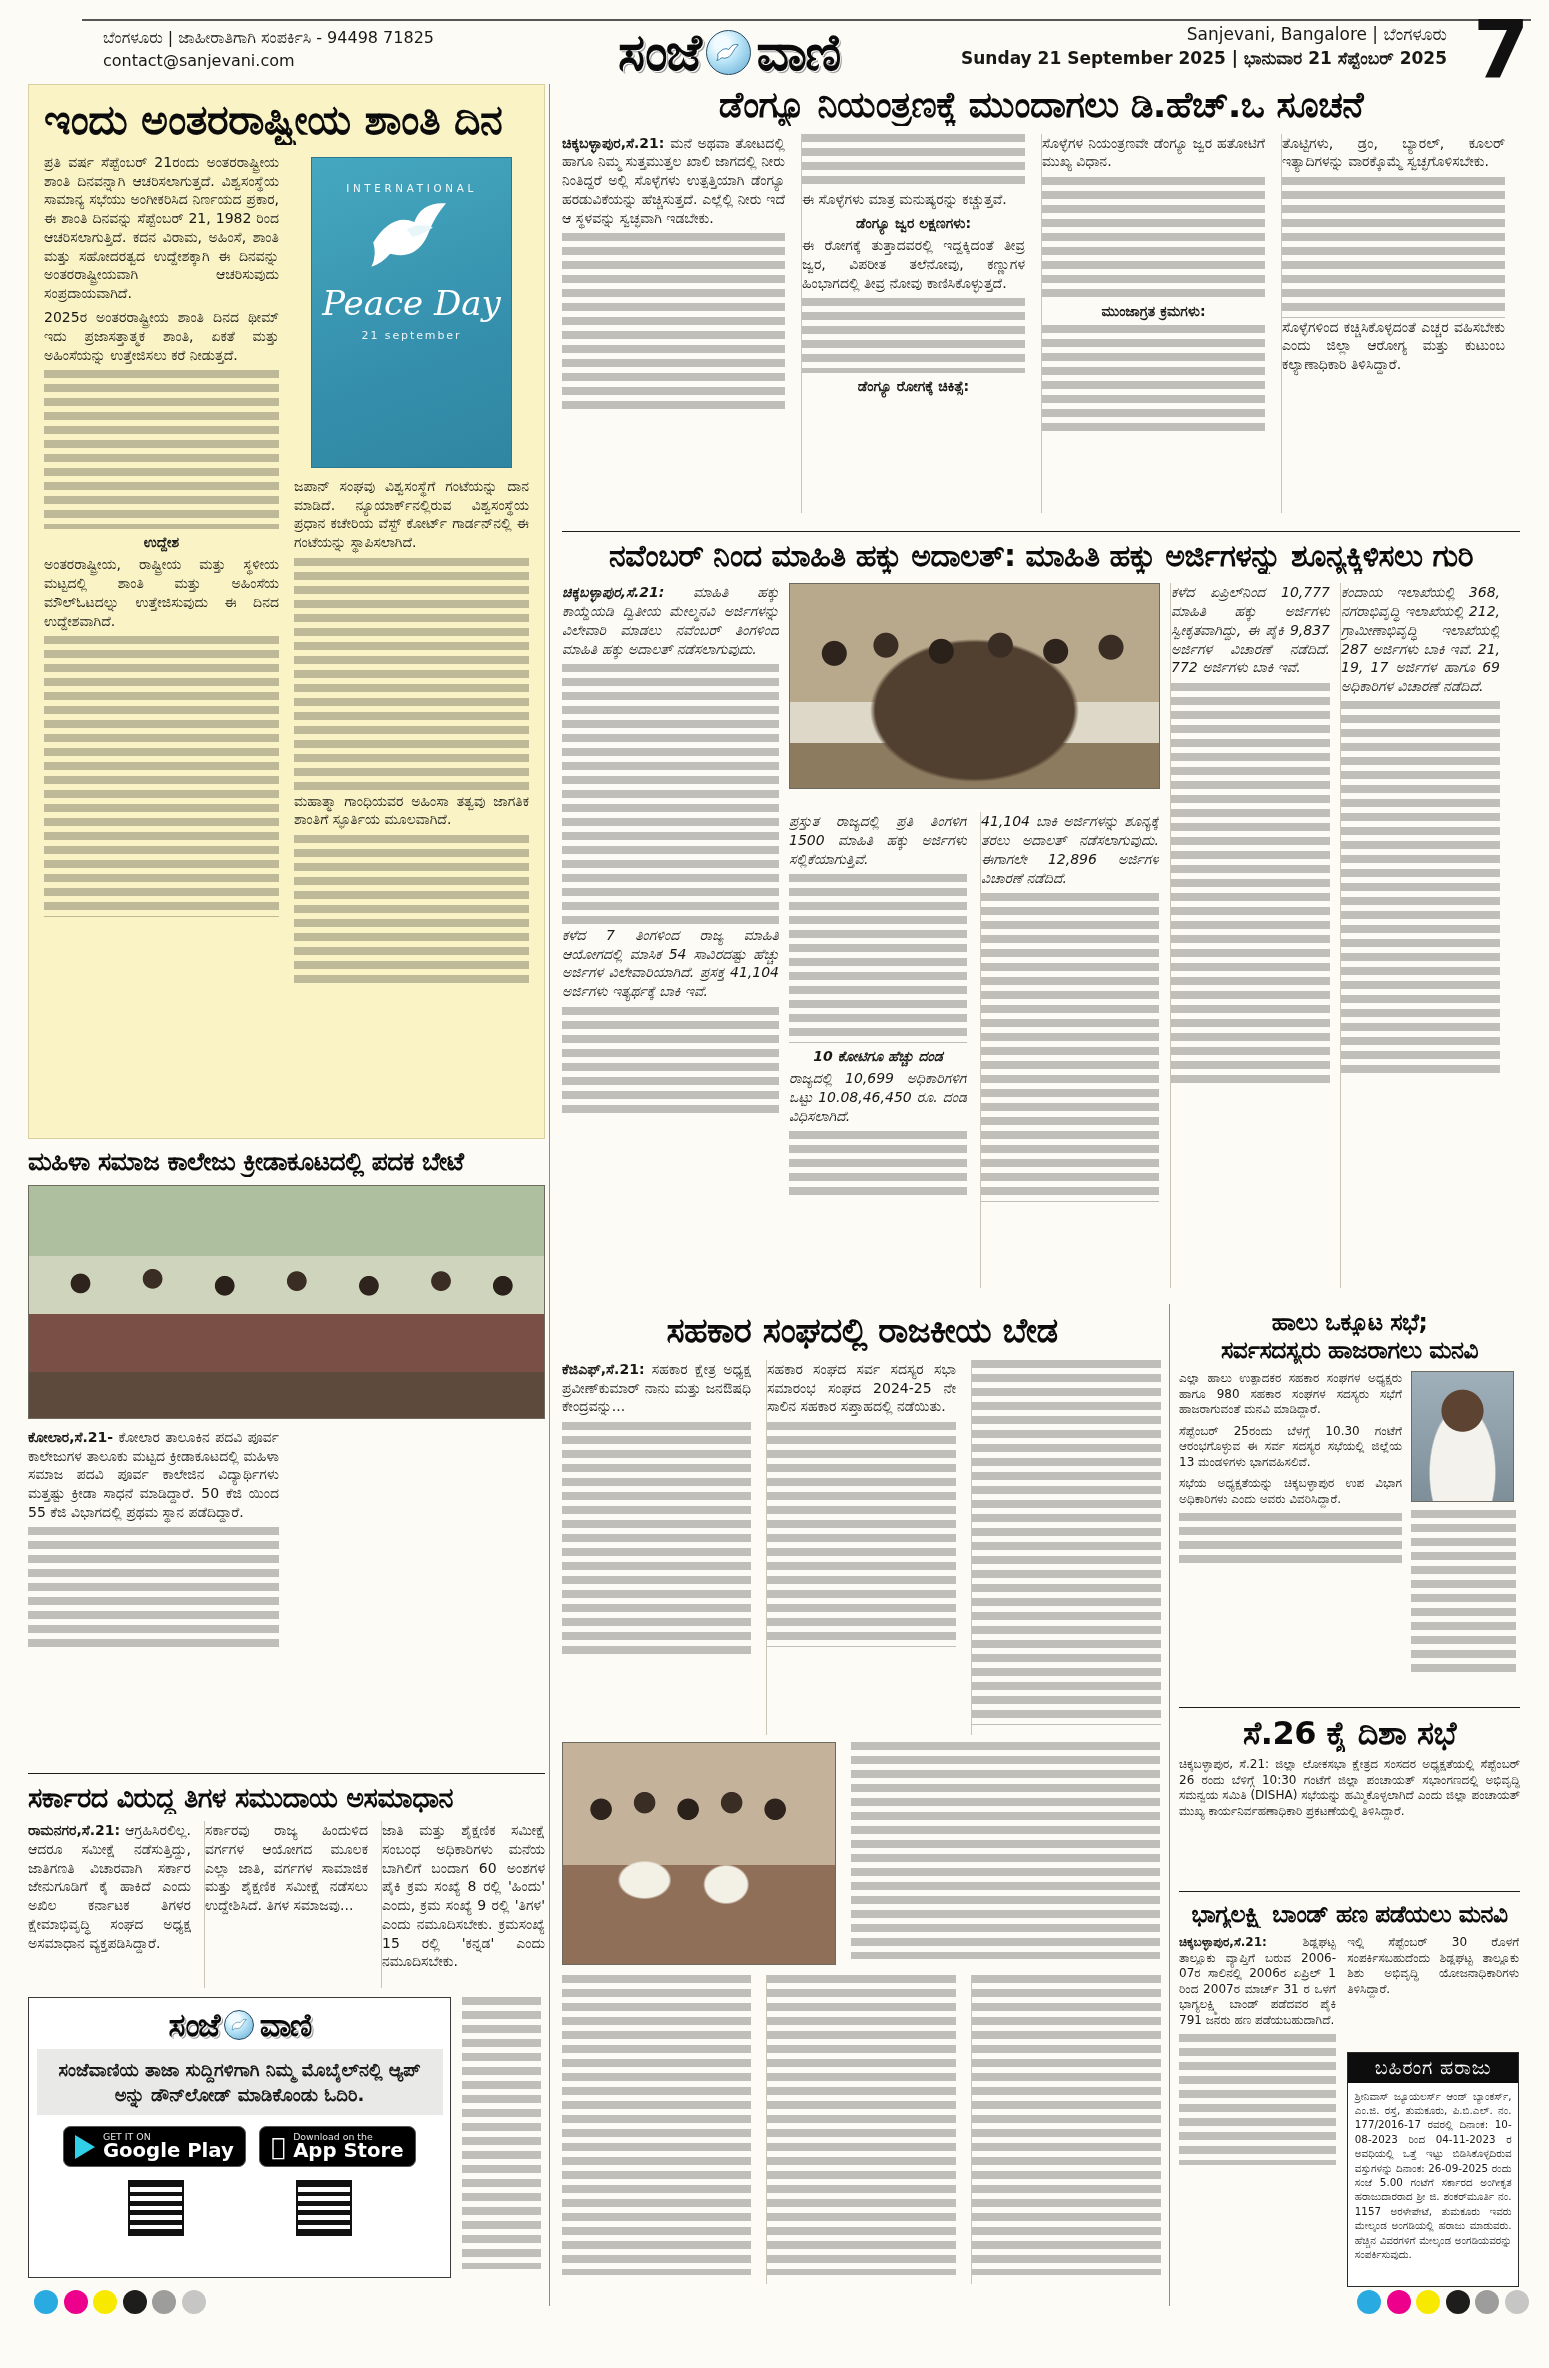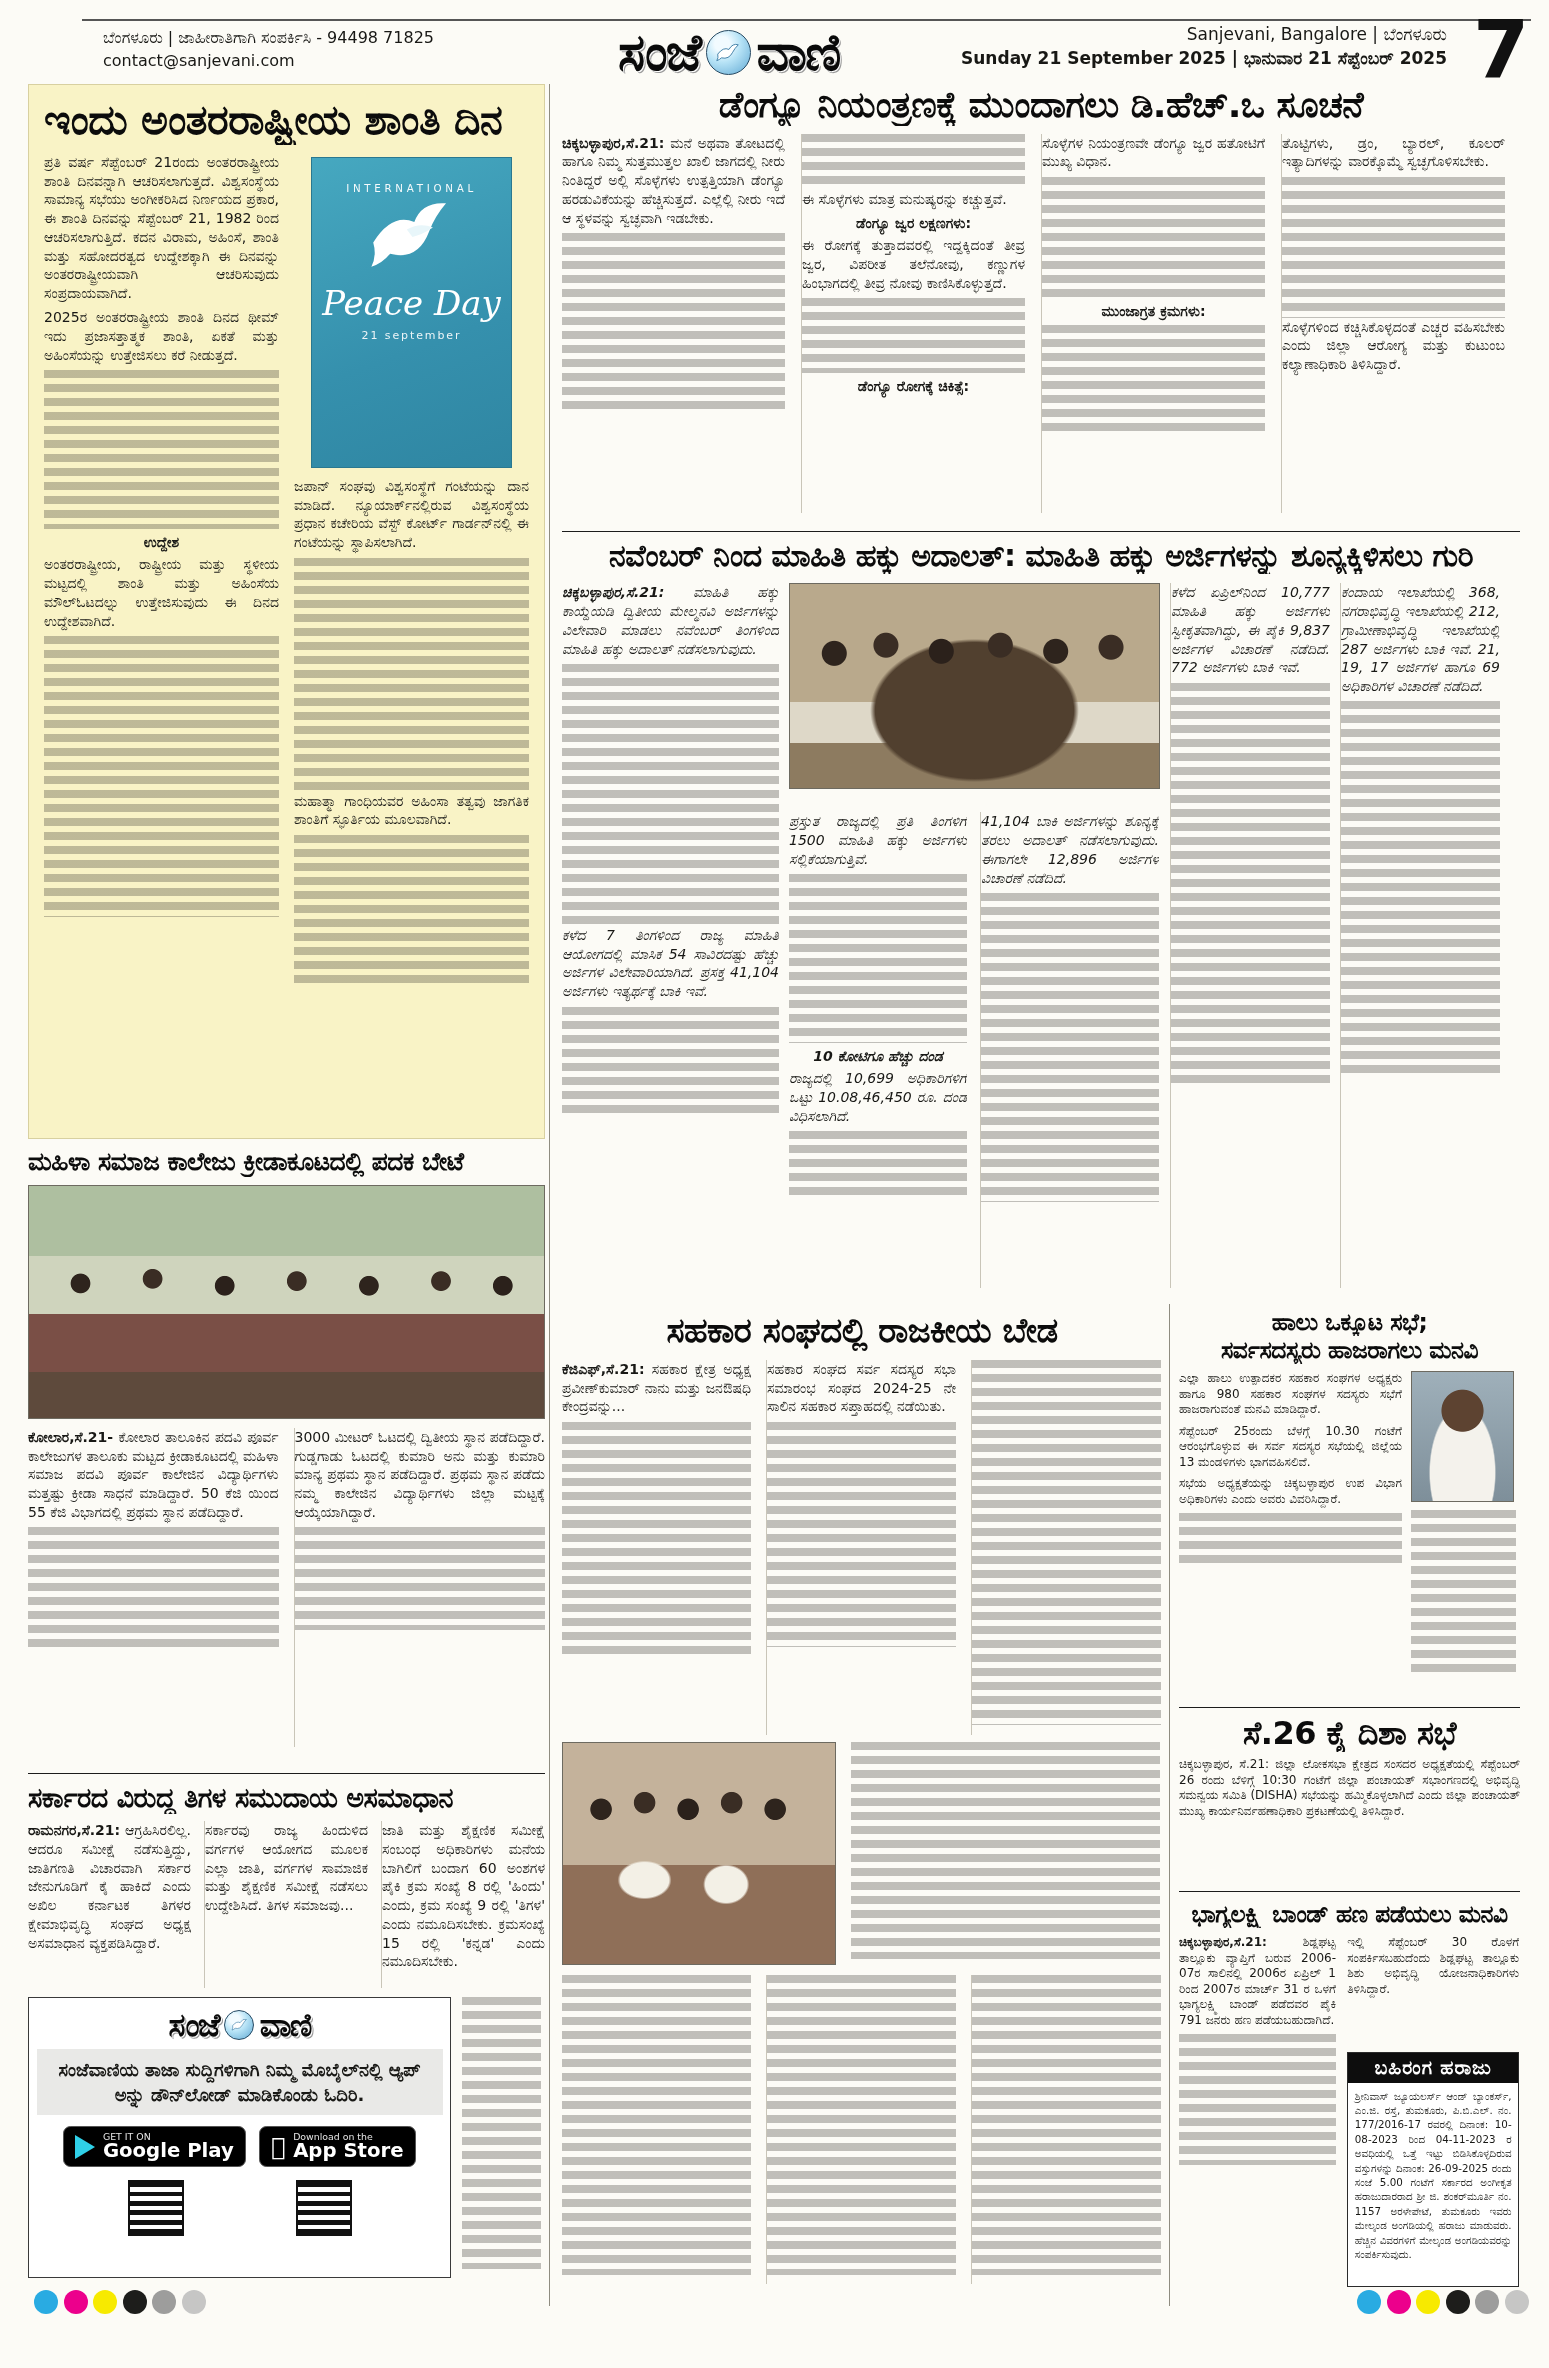--- a/index.html
+++ b/index.html
@@ -75,21 +75,21 @@
   .badge .bt-top{font-size:9.4px;line-height:1;opacity:.9;}
   .badge .bt-name{font-size:19.7px;font-weight:bold;line-height:1.05;}
   .play-tri{width:0;height:0;border-top:12px solid transparent;border-bottom:12px solid transparent;
             border-left:20.6px solid #2fd0e8;}
   .apple{font-size:24px;line-height:1;}
   .qr{width:52px;height:52px;border:2.8px solid #111;
       background:repeating-linear-gradient(0deg,#111 0 4.7px,#fff 4.7px 9.4px),
                  repeating-linear-gradient(90deg,#111 0 4.7px,rgba(255,255,255,.65) 4.7px 9.4px);}
   
   .auction{border:1.9px solid #2b2b2b;background:#fff;}
-  .auction-head{background:#0d0d0d;color:#fff;font-weight:bold;text-align:center;
+  .auction-head{background:#0d0d0d;color:#fff;font-weight:normal;text-align:center;
                 font-size:19px;padding:3.7px 0;letter-spacing:0.9px;}
   
   .dots{display:flex;gap:5.6px;}
   .dot{width:24px;height:24px;border-radius:50%;}
   .dateline{font-weight:bold;}
   .subhead{font-weight:bold;text-align:center;margin:3.7px 0;}
   .promo{border:1.9px solid #3a3a3a;background:#fff;}
   .promo-msg{background:#e9e9e7;font-weight:bold;text-align:center;font-size:18px;line-height:1.4;padding:7.5px 5.6px;}
 </style>
 </head>
@@ -155,24 +155,20 @@
 
   <div class="abs" style="left:28px;top:1147px;width:517px;height:618px;">
     <div class="hd nowrap" style="font-size:25px;">ಮಹಿಳಾ ಸಮಾಜ ಕಾಲೇಜು ಕ್ರೀಡಾಕೂಟದಲ್ಲಿ ಪದಕ ಬೇಟೆ</div>
     <div class="photo photo-sports" style="width:517px;height:234px;margin-top:7.5px;box-sizing:border-box;"></div>
     <div class="cols" style="gap:15px;margin-top:9.4px;height:319px;">
       <div class="col bt jt" style="width:251px;">
         <p><b class="dateline">ಕೋಲಾರ,ಸೆ.21-</b>
            <span>ಕೋಲಾರ ತಾಲೂಕಿನ ಪದವಿ ಪೂರ್ವ ಕಾಲೇಜುಗಳ ತಾಲೂಕು ಮಟ್ಟದ ಕ್ರೀಡಾಕೂಟದಲ್ಲಿ ಮಹಿಳಾ ಸಮಾಜ ಪದವಿ ಪೂರ್ವ ಕಾಲೇಜಿನ ವಿದ್ಯಾರ್ಥಿಗಳು ಮತ್ತಷ್ಟು ಕ್ರೀಡಾ ಸಾಧನೆ ಮಾಡಿದ್ದಾರೆ. 50 ಕೆಜಿ ಯಿಂದ 55 ಕೆಜಿ ವಿಭಾಗದಲ್ಲಿ ಪ್ರಥಮ ಸ್ಥಾನ ಪಡೆದಿದ್ದಾರೆ.</span></p>
         <div class="fl" style="height:122px;"></div>
       </div>
-      <div class="col bt jt" style="width:251px;">
-        <p><span>3000 ಮೀಟರ್ ಓಟದಲ್ಲಿ ದ್ವಿತೀಯ ಸ್ಥಾನ ಪಡೆದಿದ್ದಾರೆ. ಗುಡ್ಡಗಾಡು ಓಟದಲ್ಲಿ ಕುಮಾರಿ ಅನು ಮತ್ತು ಕುಮಾರಿ ಮಾನ್ಯ ಪ್ರಥಮ ಸ್ಥಾನ ಪಡೆದಿದ್ದಾರೆ. ಪ್ರಥಮ ಸ್ಥಾನ ಪಡೆದು ನಮ್ಮ ಕಾಲೇಜಿನ ವಿದ್ಯಾರ್ಥಿಗಳು ಜಿಲ್ಲಾ ಮಟ್ಟಕ್ಕೆ ಆಯ್ಕೆಯಾಗಿದ್ದಾರೆ.</span></p>
-        <div class="fl" style="height:103px;"></div>
-      </div>
     </div>
   </div>
 
   <div class="abs" style="left:28px;top:1773px;width:517px;height:534px;border-top:1.9px solid #1c1c1c;padding-top:7.5px;box-sizing:border-box;">
     <div class="hd nowrap" style="font-size:27px;">ಸರ್ಕಾರದ ವಿರುದ್ಧ ತಿಗಳ ಸಮುದಾಯ ಅಸಮಾಧಾನ</div>
     <div class="cols" style="gap:13px;margin-top:7.5px;height:167px;">
       <div class="col bt jt" style="width:163px;">
         <p><b class="dateline">ರಾಮನಗರ,ಸೆ.21:</b>
         <span>ಆಗ್ರಹಿಸಿರಲಿಲ್ಲ. ಆದರೂ ಸಮೀಕ್ಷೆ ನಡೆಸುತ್ತಿದ್ದು, ಜಾತಿಗಣತಿ ವಿಚಾರವಾಗಿ ಸರ್ಕಾರ ಜೇನುಗೂಡಿಗೆ ಕೈ ಹಾಕಿದೆ ಎಂದು ಅಖಿಲ ಕರ್ನಾಟಕ ತಿಗಳರ ಕ್ಷೇಮಾಭಿವೃದ್ಧಿ ಸಂಘದ ಅಧ್ಯಕ್ಷ ಅಸಮಾಧಾನ ವ್ಯಕ್ತಪಡಿಸಿದ್ದಾರೆ.</span></p>
       </div>

